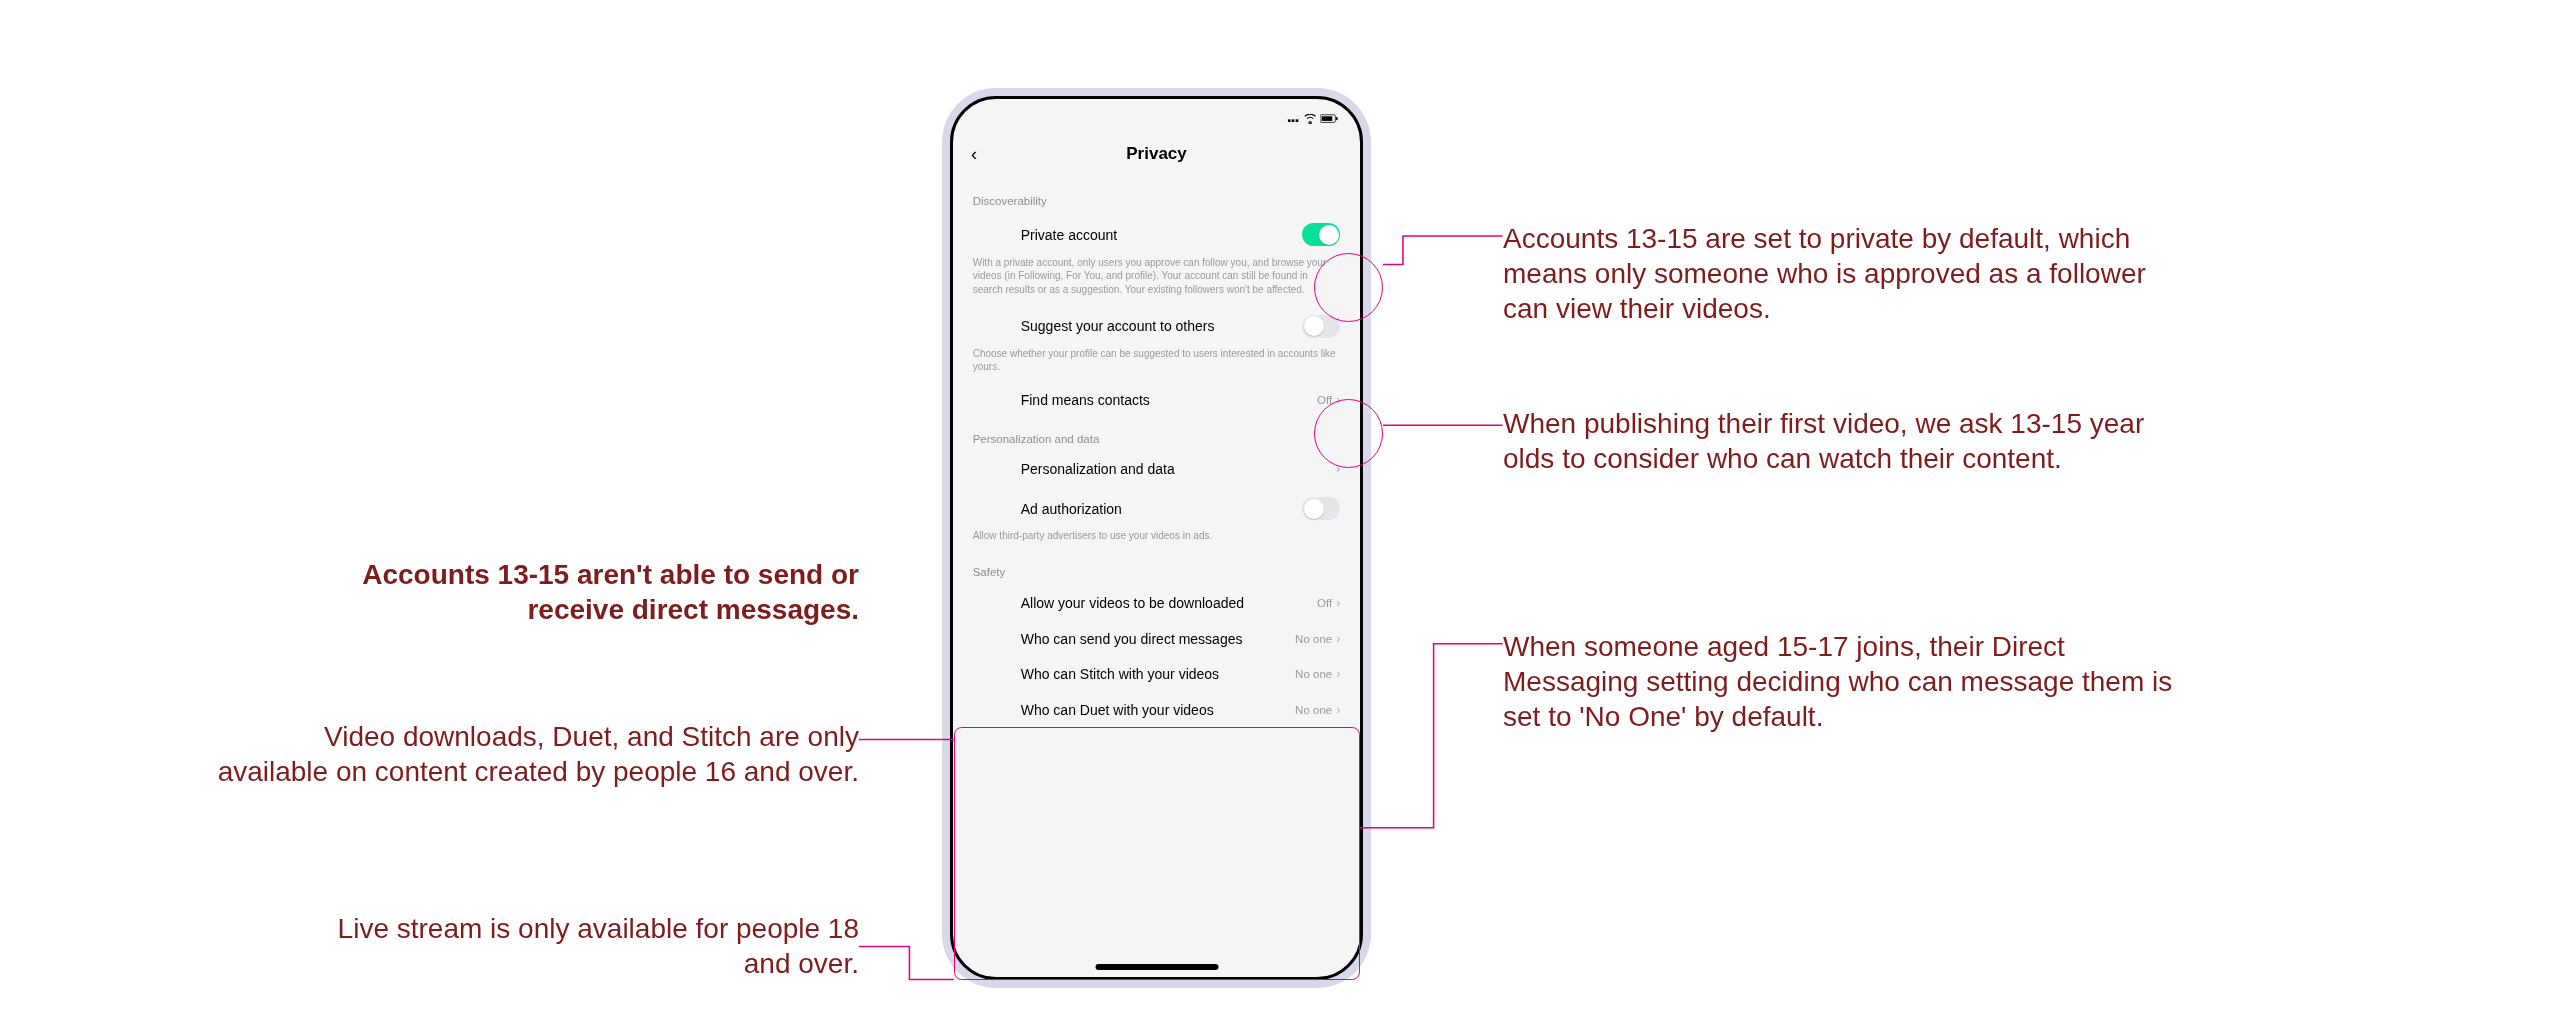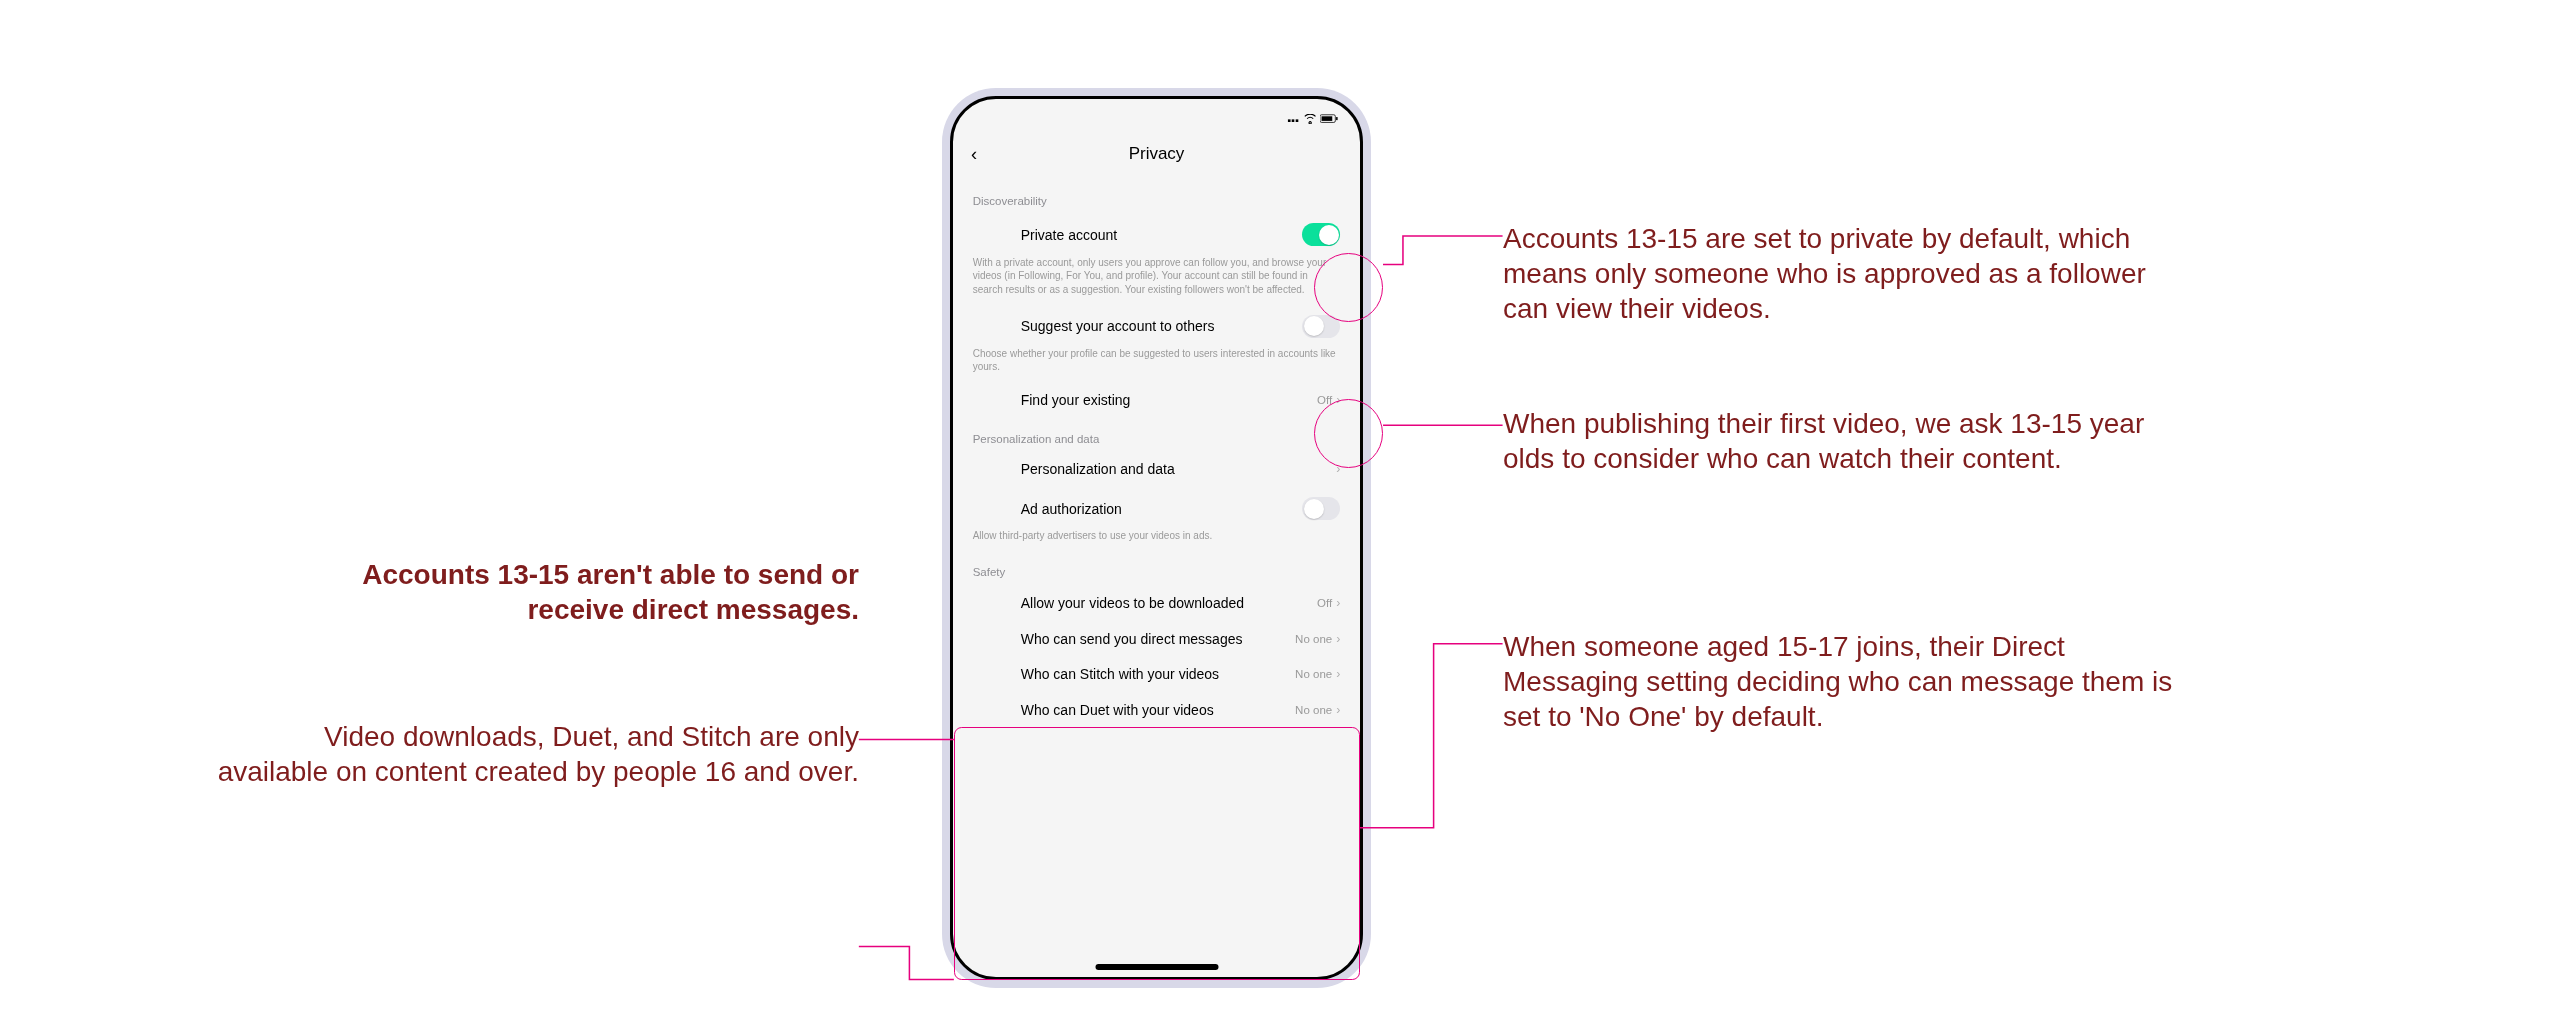--- a/index.html
+++ b/index.html
@@ -55,21 +55,21 @@
 }
 .back-chevron {
   font-size: 18.4px;
   font-weight: 300;
   color: #000;
 }
 .header-title {
   position: absolute;
   left: 0; right: 0;
   text-align: center;
-  font-weight: 400;
+  font-weight: 700;
   font-size: 17px;
   color: #000;
   pointer-events: none;
 }
 .section-label {
   padding: 15.3px 20px 6.1px 20px;
   font-size: 11.5px;
   color: #8e8e93;
 }
 .row {
@@ -197,21 +197,21 @@
 
       <div class="row">
         <span class="row-title">Suggest your account to others</span>
         <span class="toggle off">
             <span class="knob"></span>
           </span>
       </div>
       <div class="row-desc">Choose whether your profile can be suggested to users interested in accounts like yours.</div>
 
       <div class="row">
-        <span class="row-title">Find your existing</span>
+        <span class="row-title">Find means contacts</span>
         <span class="row-value">
             <span>Off</span>
             <span class="chev">›</span>
           </span>
       </div>
 
       <div class="section-label">Personalization and data</div>
 
       <div class="row">
         <span class="row-title">Personalization and data</span>
@@ -279,19 +279,20 @@
 
     <path d="M 1960 840 L 1870 840 L 1870 1080 L 1774 1080"></path>
 
     <path d="M 1120 965 L 1244 965"></path>
 
     <path d="M 1120 1235 L 1186 1235 L 1186 1278 L 1244 1278"></path>
   </svg>
 
   <div class="annot left" style="left:276px; top:557px; width:583px;font-weight:bold;">Accounts 13-15 aren't able to send or receive direct messages.</div>
   <div class="annot left" style="left:215px; top:719px; width:644px;">Video downloads, Duet, and Stitch are only available on content created by people 16 and over.</div>
+  <div class="annot left" style="left:307px; top:911px; width:552px;">Live stream is only available for people 18 and over.</div>
 
   <div class="annot right" style="left:1503px; top:221px; width:675px;">Accounts 13-15 are set to private by default, which means only someone who is approved as a follower can view their videos.</div>
   <div class="annot right" style="left:1503px; top:406px; width:675px;">When publishing their first video, we ask 13-15 year olds to consider who can watch their content.</div>
   <div class="annot right" style="left:1503px; top:629px; width:675px;">When someone aged 15-17 joins, their Direct Messaging setting deciding who can message them is set to 'No One' by default.</div>
 
 </div>
 
 
 </body></html>

